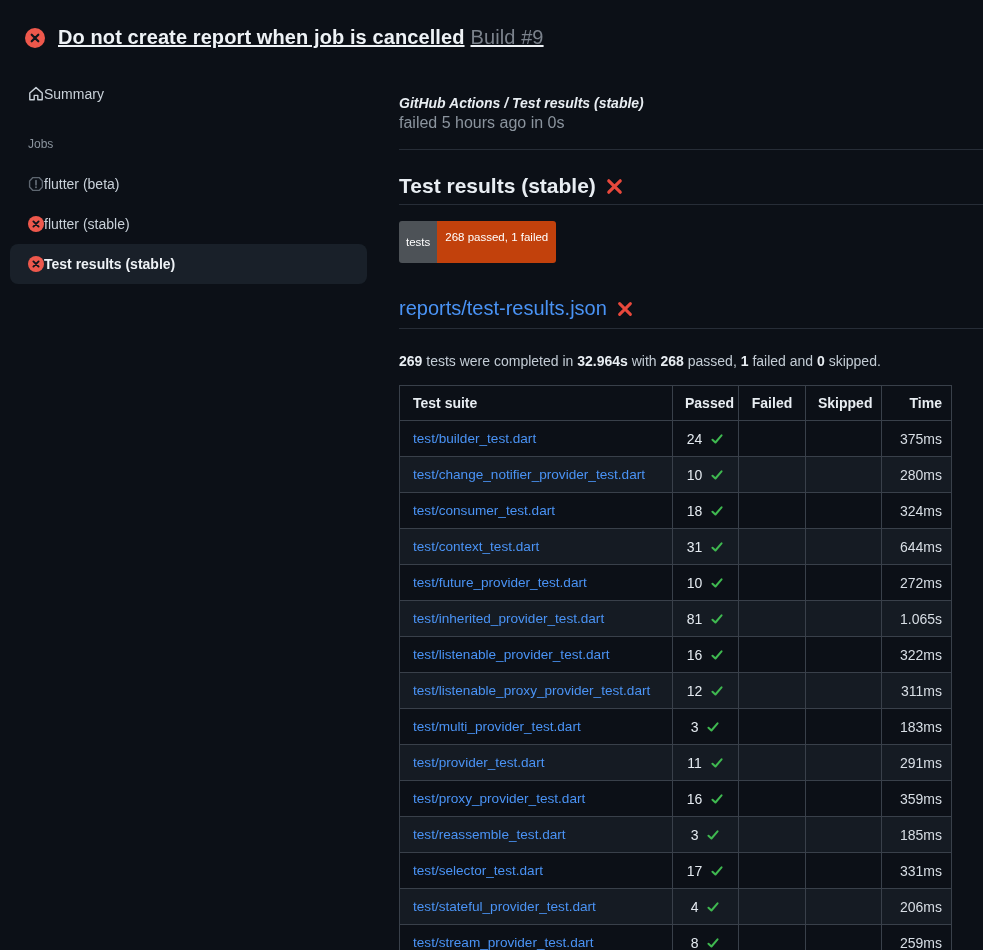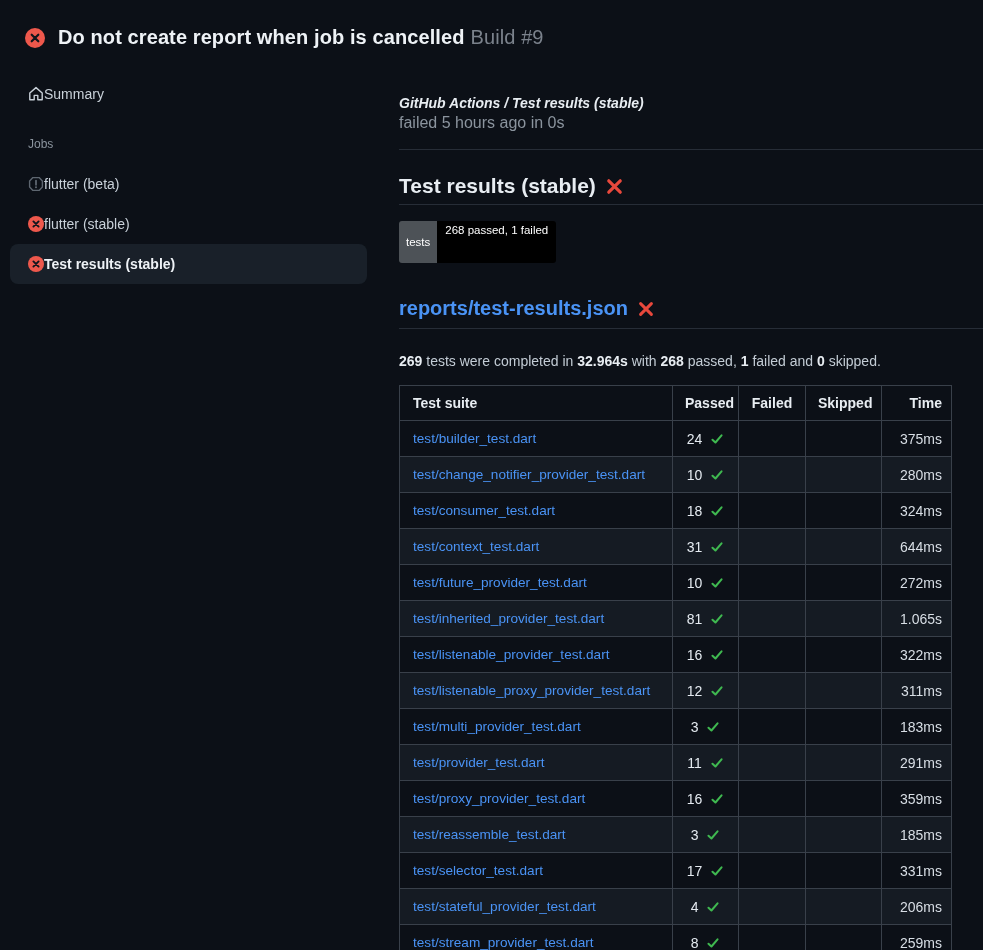--- a/index.html
+++ b/index.html
@@ -5,21 +5,21 @@
   * { margin:0; padding:0; box-sizing:border-box; }
   html,body { width:983px; height:950px; overflow:hidden; }
   body {
     background:#0c1017;
     color:#c9d1d9;
     font-family:"Liberation Sans","DejaVu Sans",sans-serif;
     font-size:14px;
   }
   
   .titlebar { display:flex; align-items:center; gap:13px; padding:18px 0 0 25px; height:57px; }
-  .titlebar h1 { font-size:20px; font-weight:700; color:#eef2f6; letter-spacing:.1px; }
+  .titlebar h1 { font-size:20px; font-weight:700; color:#eef2f6; letter-spacing:.1px;text-decoration:underline; }
   .titlebar .build { color:#7b828c; font-weight:400; margin-left:6px; }
   
   .layout { display:flex; align-items:flex-start; }
   
   .sidebar { width:383px; flex:0 0 383px; padding:18px 16px 0 10px; }
   .side-item { display:flex; align-items:center; gap:0; height:38px; padding:0 18px;
                border-radius:8px; color:#c9d1d9; font-size:14px; cursor:pointer; }
   .side-item .lbl { white-space:nowrap; }
   .jobs-heading { font-size:12px; color:#8b949e; margin:24px 0 13px 18px; }
   .job { height:40px; margin-bottom:0; }
@@ -29,24 +29,24 @@
   .main { flex:1; padding:37px 0 0 16px; min-width:0; }
   .crumb { font-weight:700; color:#e8edf2; font-size:14px; line-height:18px;font-style:italic; }
   .status-line { font-size:16px; color:#8b949e; margin-top:3px; line-height:15px; }
   .rule { border:none; border-top:1px solid #272d37; margin-top:19px; }
   .h1-row { display:flex; align-items:center; gap:10px; margin-top:23px;
             padding-bottom:5px; border-bottom:1px solid #272d37; }
   .h1-row .h1-text { font-size:21px; font-weight:700; color:#e8edf2; line-height:26px; }
   .badge { display:inline-flex; margin-top:16px; font-size:11.5px; line-height:18px;
            border-radius:3px; overflow:hidden; color:#ffffff; }
   .badge .b-label { background:#4d5257; padding:12px 7px; }
-  .badge .b-value { background:#000000; padding:0 8px; }
+  .badge .b-value { background:#c2410c; padding:7px 8px; }
   .h2-row { display:flex; align-items:center; gap:10px; margin-top:33px;
             padding-bottom:7px; border-bottom:1px solid #272d37; }
-  .h2-row a { font-size:20px; font-weight:700; color:#4a93f5; text-decoration:none; line-height:25px; }
+  .h2-row a { font-size:20px; font-weight:400; color:#4a93f5; text-decoration:none; line-height:25px; }
   .summary-line { margin-top:23px; font-size:14px; color:#c3ccd5; line-height:18px; }
   .summary-line strong { color:#e8edf2; font-weight:700; }
   
   table { border-collapse:collapse; margin-top:15px; table-layout:fixed; width:552px; }
   th, td { border:1px solid #39404a; font-size:14px; line-height:18px; padding:8px 12px; height:34px; }
   th { color:#e8edf2; font-weight:700; }
   th.col-suite { text-align:left; padding-left:13px; }
   th.col-passed, th.col-failed, th.col-skipped,
   td.col-passed, td.col-failed, td.col-skipped { text-align:center; }
   th.col-time, td.col-time { text-align:right; padding-right:9px; }

